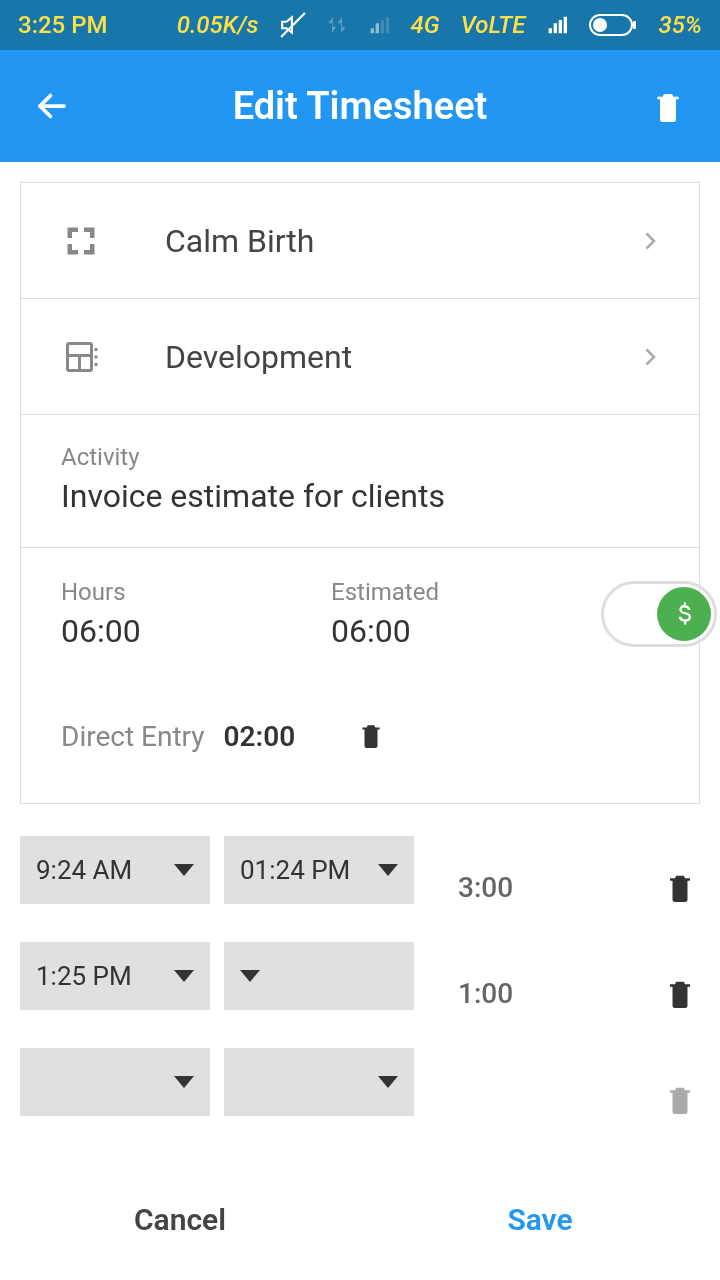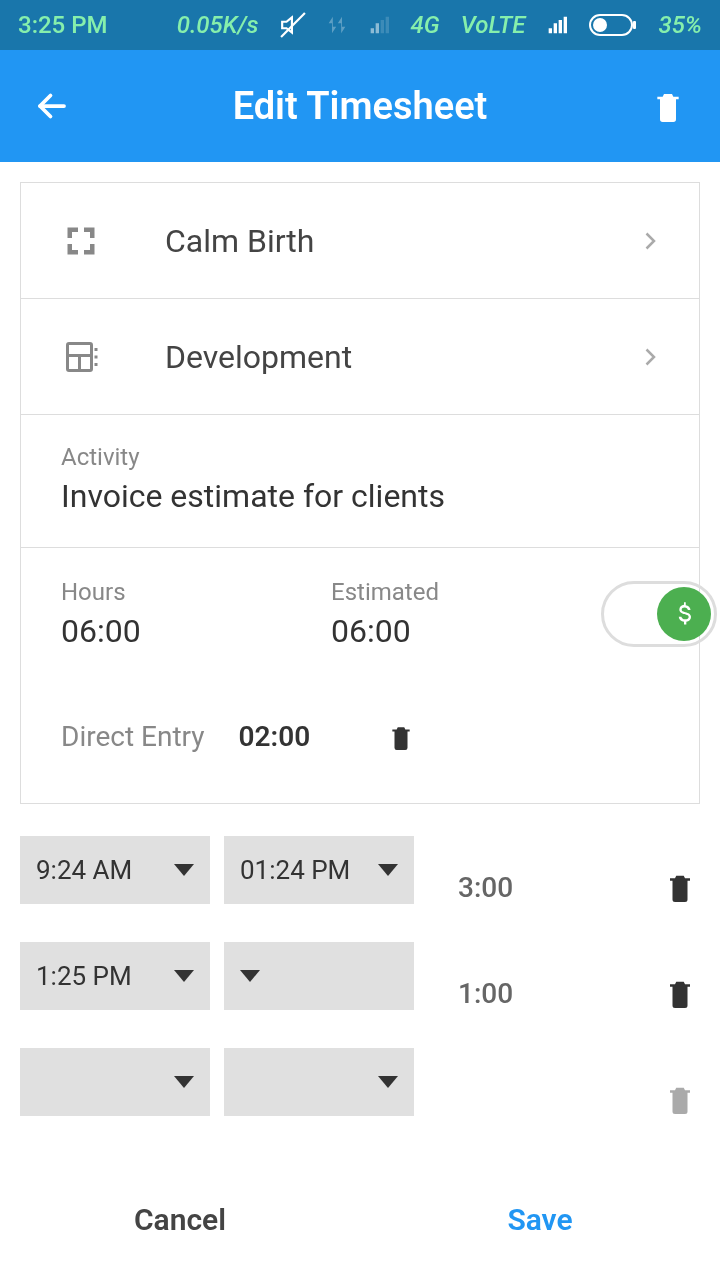--- a/index.html
+++ b/index.html
@@ -1,18 +1,18 @@
 <!DOCTYPE html>
 <html><head>
 <meta charset="utf-8">
 <style>
 * { margin: 0; padding: 0; box-sizing: border-box; font-family: -apple-system, Roboto, sans-serif; }
 body { width: 720px; height: 1280px; background: #fff; overflow: hidden; }
 
-.status-bar { height: 50px; background: #1976ab; color: #86efac; display: flex; align-items: center; padding: 0 18px; font-size: 24px; font-weight: 500; }
+.status-bar { height: 50px; background: #1976ab; color: #fde047; display: flex; align-items: center; padding: 0 18px; font-size: 24px; font-weight: 500; }
 .status-left { flex: 0 0 auto; }
 .status-right { flex: 1; display: flex; justify-content: flex-end; align-items: center; gap: 21px; font-style: italic; }
 .status-right span { display: inline-flex; align-items: center; }
 
 .app-bar { height: 112px; background: #2196f3; display: flex; align-items: center; padding: 0 30px; }
 .app-bar-title { flex: 1; text-align: center; color: #fff; font-size: 38px; font-weight: 600; }
 .icon-btn { width: 44px; height: 44px; display: flex; align-items: center; justify-content: center; cursor: pointer; }
 
 .content { padding: 20px 20px 0 20px; }
 .card { border: 1px solid #ddd; }
@@ -28,21 +28,21 @@
 
 .hours-row { padding: 30px 40px 50px 40px; }
 .hours-top { display: flex; align-items: center; }
 .hours-col { flex: 0 0 270px; }
 .hours-label { font-size: 24px; color: #888; margin-bottom: 6px; }
 .hours-value { font-size: 32px; color: #333; }
 .toggle-wrap { flex: 1; display: flex; justify-content: flex-end; }
 .toggle { width: 116px; height: 66px; border-radius: 33px; border: 3px solid #ddd; display: flex; align-items: center; justify-content: flex-end; padding: 3px; cursor: pointer; }
 .toggle-knob { width: 54px; height: 54px; border-radius: 50%; background: #4caf50; display: flex; align-items: center; justify-content: center; color: #fff; font-size: 30px; font-weight: bold; }
 
-.direct-row { display: flex; align-items: center; margin-top: 70px; gap: 28px; }
+.direct-row { display: flex; align-items: flex-start; margin-top: 70px; gap: 13px; }
 .direct-label { font-size: 28px; color: #888; }
 .direct-value { font-size: 28px; color: #333; font-weight: 600; margin-left: 6px; }
 .direct-trash { margin-left: 50px; cursor: pointer; }
 
 .entries { padding: 0 20px; margin-top: 32px; }
 .entry { display: flex; align-items: flex-end; margin-bottom: 38px; gap: 14px; }
 .dropdown { width: 190px; height: 68px; background: #e0e0e0; display: flex; align-items: center; padding: 0 16px; cursor: pointer; }
 .dropdown-text { flex: 1; font-size: 26px; color: #333; }
 .caret { width: 0; height: 0; border-left: 10px solid transparent; border-right: 10px solid transparent; border-top: 12px solid #333; }
 .duration { flex: 1; text-align: left; padding-left: 30px; font-size: 28px; color: #666; font-weight: 500; }

